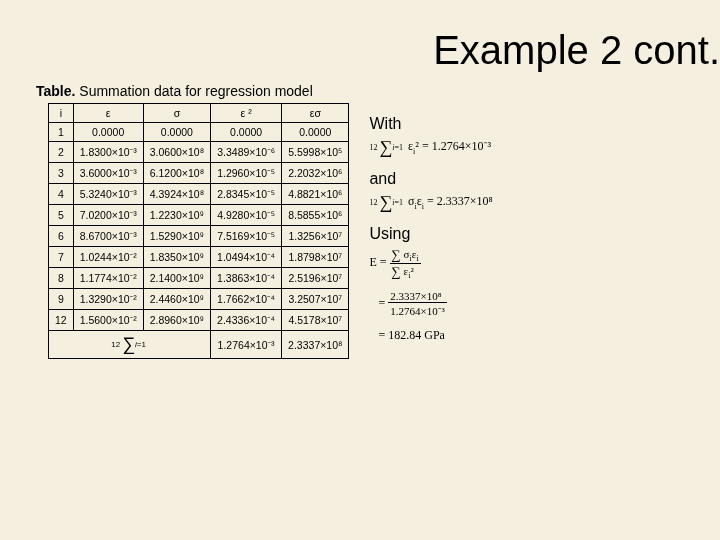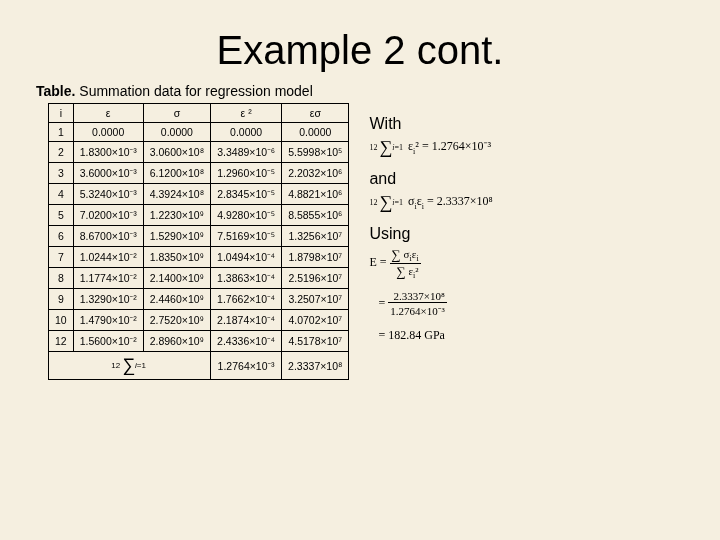--- a/index.html
+++ b/index.html
@@ -1,32 +1,32 @@
 <!DOCTYPE html>
 <html><head>
 <meta charset="utf-8">
 <style>
   html,body{margin:0;padding:0;width:720px;height:540px;background:#f5efe0;font-family:"Segoe UI",Tahoma,Arial,sans-serif;color:#000;overflow:hidden}
   .slide{position:relative;width:720px;height:540px}
-  .title{text-align:center;font-size:40px;font-weight:400;margin-top:28px;margin-bottom:10px;font-family:"Segoe UI",Tahoma,Arial,sans-serif}
+  .title{text-align:right;font-size:40px;font-weight:400;margin-top:28px;margin-bottom:10px;font-family:"Segoe UI",Tahoma,Arial,sans-serif}
   .caption{font-size:14px;margin:2px 0 4px 36px}
   .caption b{font-weight:700}
   .content{display:flex;flex-direction:row}
   .tablewrap{margin-left:48px}
   table{border-collapse:collapse;font-size:10.5px;font-family:Tahoma,Arial,sans-serif}
   th,td{border:1px solid #000;padding:3px 6px;text-align:center;white-space:nowrap}
   th{font-weight:400}
   .sumcell{font-size:14px}
   .rightcol{margin-left:20px;font-size:16px}
   .rightcol .lbl{margin-top:12px;margin-bottom:4px}
   .eq{font-size:12px;margin:2px 0 10px 0;font-family:"Times New Roman",serif}
   .footer{position:absolute;right:-50px;bottom:16px;font-size:12px;color:#000}
   .footer2{position:absolute;left:410px;bottom:16px;font-size:12px}
   sup,sub{font-size:8px;line-height:0}
-  .frac{display:inline-block;vertical-align:middle;text-align:right;font-size:11px}
+  .frac{display:inline-block;vertical-align:middle;text-align:left;font-size:11px}
   .frac .num{display:block;border-bottom:1px solid #000;padding:0 2px}
   .frac .den{display:block;padding:0 2px}
   .sigma{display:inline-block;vertical-align:middle;font-size:18px}
   .bounds{display:inline-block;vertical-align:middle;font-size:8px;text-align:center;margin-right:2px}
   .bounds span{display:block}
 </style>
 </head>
 <body>
 
 <div class="slide">
@@ -105,27 +105,20 @@
               <td>2.5196×10⁷</td>
             </tr>
             <tr>
               <td>9</td>
               <td>1.3290×10⁻²</td>
               <td>2.4460×10⁹</td>
               <td>1.7662×10⁻⁴</td>
               <td>3.2507×10⁷</td>
             </tr>
             <tr>
-              <td>10</td>
-              <td>1.4790×10⁻²</td>
-              <td>2.7520×10⁹</td>
-              <td>2.1874×10⁻⁴</td>
-              <td>4.0702×10⁷</td>
-            </tr>
-            <tr>
               <td>12</td>
               <td>1.5600×10⁻²</td>
               <td>2.8960×10⁹</td>
               <td>2.4336×10⁻⁴</td>
               <td>4.5178×10⁷</td>
             </tr>
           </tbody>
         <tfoot>
           <tr>
             <td class="sumcell" colspan="3">

